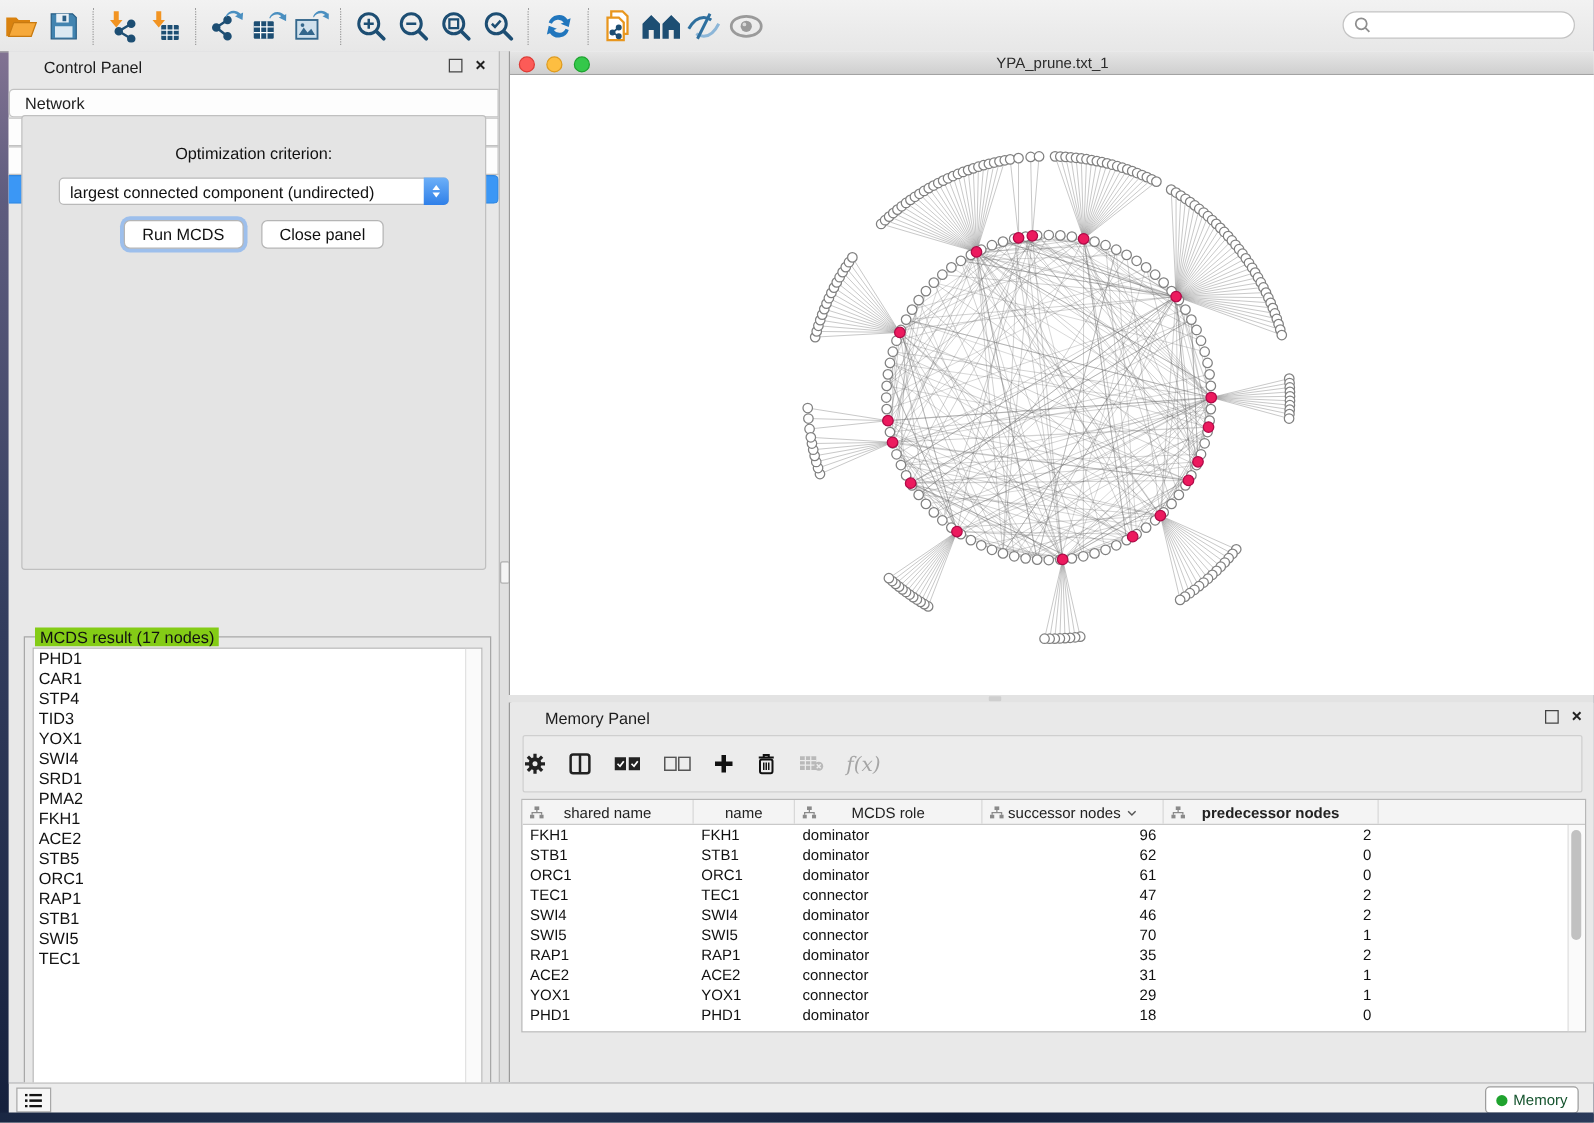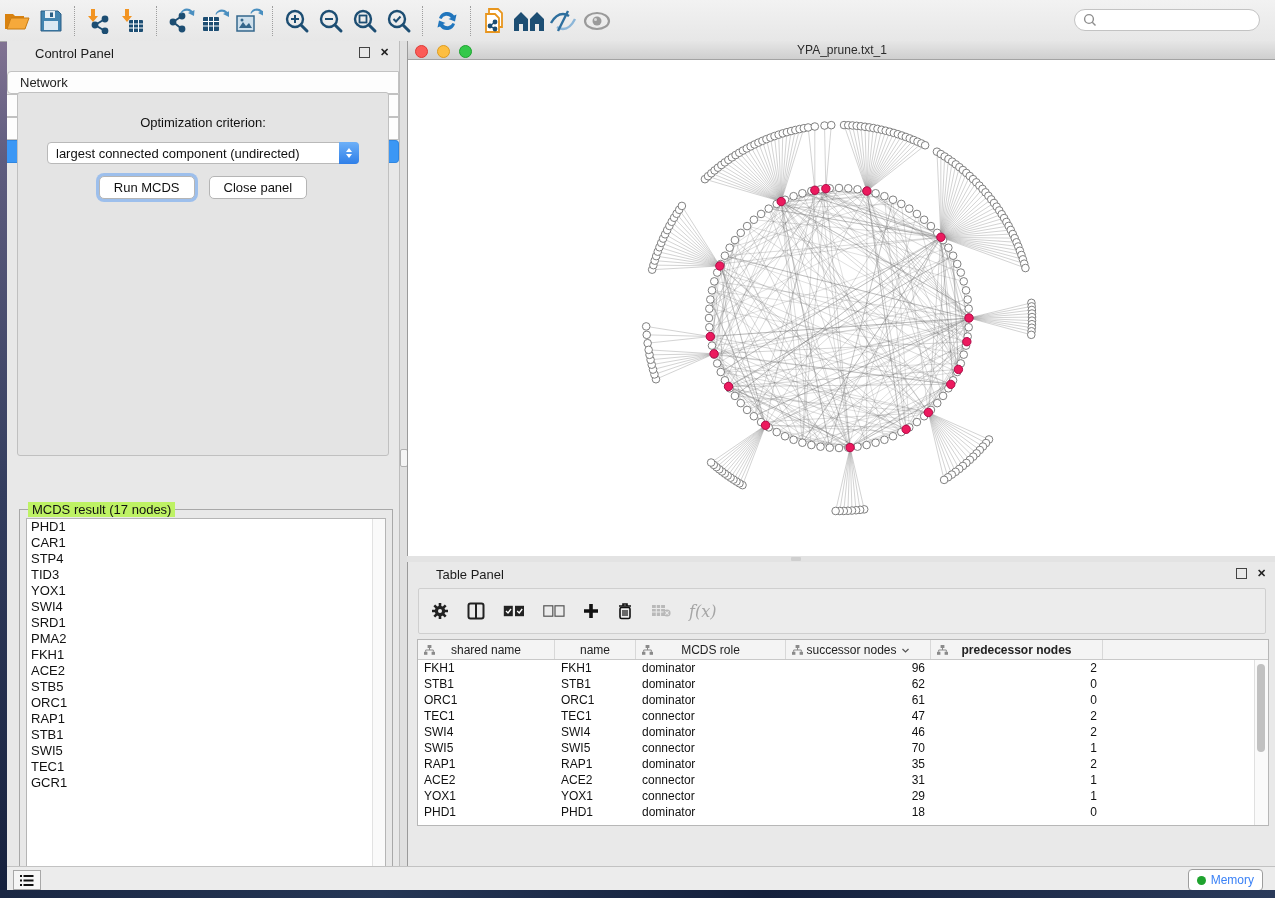--- a/index.html
+++ b/index.html
@@ -58,21 +58,21 @@
     font-size:13px;color:#111;background:#fff;border:1px solid #b5b5b5;border-radius:5px;
     padding:3px 14px;cursor:default;
   }
   .cp-btn.focused{box-shadow:0 0 0 3px rgba(98,160,242,.55);}
   
   #mcds-group{
     position:absolute;left:12px;top:468px;width:372px;height:368px;
     border:1px solid #a8a8a8;background:#e8e8e8;
   }
   #mcds-group-label{
-    position:absolute;top:-8px;left:8px;background:#bef264;padding:0 4px;font-size:13px;color:#111;
+    position:absolute;top:-8px;left:8px;background:#84cc16;padding:0 4px;font-size:13px;color:#111;
   }
   #mcds-list{
     position:absolute;left:6px;top:8px;right:6px;bottom:6px;background:#fff;border:1px solid #b5b5b5;
     overflow:hidden;font-size:13px;color:#111;
   }
   #mcds-scroll{position:absolute;right:0;top:0;bottom:0;width:12px;background:#fafafa;border-left:1px solid #e2e2e2;}
   .list-item{height:16px;line-height:16px;padding-left:4px;}
   
   #v-splitter{position:absolute;left:392px;top:0;width:8px;height:825px;background:#e0e0e0;border-left:1px solid #bdbdbd;border-right:1px solid #9c9c9c;}
   #v-handle{position:absolute;left:0px;top:408px;width:6px;height:16px;background:#f5f5f5;border:1px solid #b0b0b0;border-radius:2px;}
@@ -86,21 +86,21 @@
   }
   .tl{position:absolute;top:3.5px;width:11px;height:11px;border-radius:50%;}
   #tl-red{left:7px;background:#fc5b57;border:0.5px solid #dd3b36;}
   #tl-yellow{left:29px;background:#fdbe41;border:0.5px solid #de9b1e;}
   #tl-green{left:51px;background:#34c84a;border:0.5px solid #1da32f;}
   #net-canvas{position:absolute;left:0;top:19px;width:868px;height:496px;background:#fff;overflow:hidden;}
   
   #table-panel{position:absolute;left:400px;top:521px;width:868px;height:304px;background:#e9e9e9;border-left:1px solid #9a9a9a;}
   #tp-toolbar{
     position:absolute;left:10px;top:26px;width:848px;height:46px;background:#ececec;
-    border:1px solid #cfcfcf;border-radius:2px;display:flex;align-items:center;padding-left:12px;box-sizing:border-box;gap:18px;
+    border:1px solid #cfcfcf;border-radius:2px;display:flex;align-items:center;box-sizing:border-box;gap:18px;
   }
   .tp-icon{display:flex;align-items:center;justify-content:center;cursor:default;}
   #fx-label{font-family:"DejaVu Serif",serif;font-style:italic;font-size:16px;color:#a5a5a5;}
   #node-table{
     position:absolute;left:9px;top:77px;width:850px;height:185px;background:#fff;border:1px solid #b7b7b7;overflow:hidden;
   }
   #nt-header{display:flex;height:19px;background:#f4f4f4;border-bottom:1px solid #c9c9c9;}
   .nt-th{
     position:relative;display:flex;align-items:center;justify-content:center;font-size:12px;color:#222;
     border-right:1px solid #d8d8d8;box-sizing:border-box;flex:0 0 auto;gap:4px;
@@ -115,21 +115,21 @@
   
   #status-bar{
     position:absolute;left:7px;top:866px;width:1268px;height:24px;background:#ececec;border-top:1px solid #c2c2c2;
   }
   #list-mode-btn{
     position:absolute;left:6px;top:3px;width:26px;height:18px;background:#f6f6f6;border:1px solid #a8a8a8;
     display:flex;align-items:center;justify-content:center;
   }
   #memory-btn{
     position:absolute;right:12px;top:2px;height:20px;background:#fff;border:1px solid #9d9d9d;border-radius:4px;
-    display:flex;align-items:center;padding:0 8px;font-size:12px;color:#3b82f6;gap:5px;
+    display:flex;align-items:center;padding:0 8px;font-size:12px;color:#14532d;gap:5px;
   }
   #memory-dot{width:9px;height:9px;border-radius:50%;background:#1fa32e;}
   #bottom-strip{position:absolute;left:0;top:890px;width:1275px;height:8px;background:linear-gradient(90deg,#1a2743,#253655 30%,#14203c 60%,#2a3a5a);}
 </style>
 </head>
 <body class="no-select">
 
 <div id="toolbar">
   <div class="tb-icon">
     <svg width="26" height="22" viewBox="0 0 26 22">
@@ -320,21 +320,20 @@
           <div class="list-item">SRD1</div>
           <div class="list-item">PMA2</div>
           <div class="list-item">FKH1</div>
           <div class="list-item">ACE2</div>
           <div class="list-item">STB5</div>
           <div class="list-item">ORC1</div>
           <div class="list-item">RAP1</div>
           <div class="list-item">STB1</div>
           <div class="list-item">SWI5</div>
           <div class="list-item">TEC1</div>
-          <div class="list-item">GCR1</div>
         </div>
     </div>
   </div>
 
   <div id="v-splitter">
       <div id="v-handle"></div>
     </div>
 
   <div id="net-window">
     <div id="net-titlebar">
@@ -1049,21 +1048,21 @@
         </svg>
     </div>
   </div>
 
   <div id="h-splitter">
       <div id="h-handle"></div>
     </div>
 
   <div id="table-panel">
     <div class="panel-titlebar">
-      <span>Table Panel</span>
+      <span>Memory Panel</span>
       <span class="panel-ctrl" style="right:28px;">
           <span class="float-box"></span>
         </span>
       <span class="panel-ctrl" style="right:8px;font-weight:bold;">✕</span>
     </div>
     <div id="tp-toolbar">
       <span class="tp-icon">
         <svg width="18" height="18" viewBox="0 0 18 18">
             <g stroke="#222" stroke-width="2.6">
               <path d="M9 1v16M1 9h16M3.3 3.3l11.4 11.4M14.7 3.3L3.3 14.7"></path>

